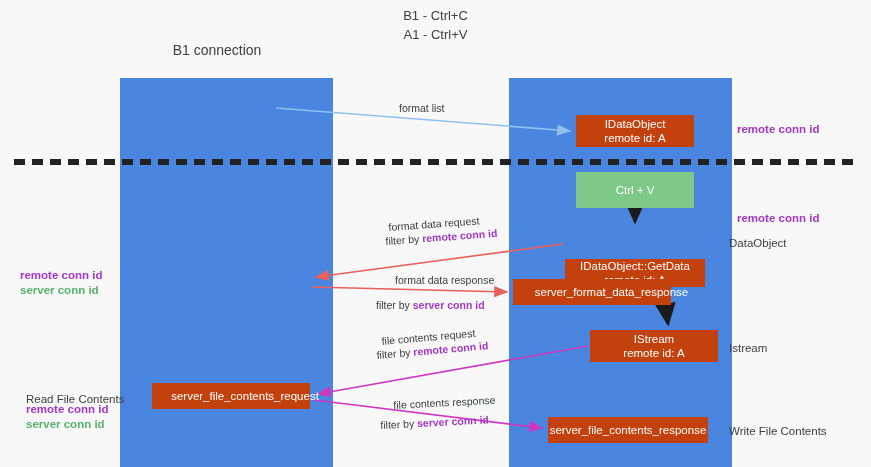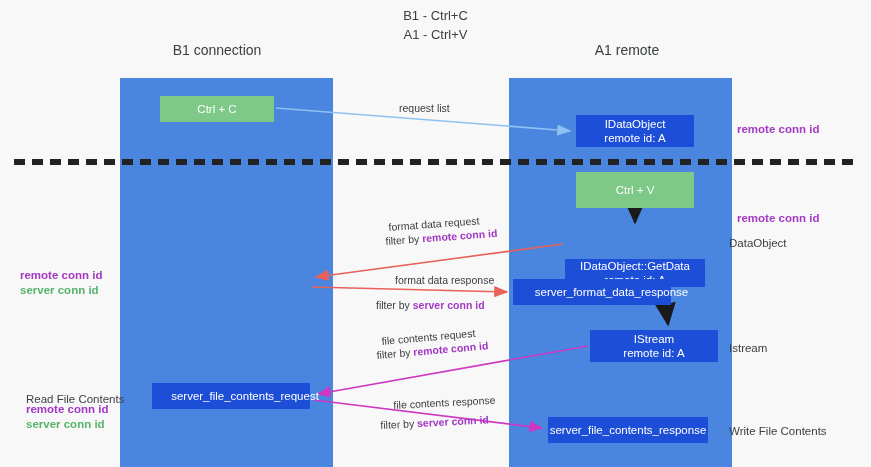--- a/index.html
+++ b/index.html
@@ -29,21 +29,21 @@
     font-size:13px;line-height:19px;color:#3c4043;white-space:pre-line;
   }
 
   
   .node{
     position:absolute;display:flex;align-items:center;justify-content:center;
     text-align:center;color:#ffffff;font-size:11.5px;line-height:14px;
     box-sizing:border-box;padding:2px 4px;white-space:pre-line;
   }
   .green{background:#7ec987;}
-  .orange{background:#1d4ed8;}
+  .orange{background:#c2410c;}
 
   #n-ctrlc{left:160px;top:96px;width:114px;height:26px;}
   #n-idataobject{left:576px;top:115px;width:118px;height:32px;}
   #n-ctrlv{left:576px;top:172px;width:118px;height:36px;}
   #n-getdata{left:565px;top:228px;width:140px;height:28px;margin-top:31px;}
   #n-sfdreq{left:152px;top:268px;width:158px;height:26px;}
   #n-sfdresp{left:513px;top:279px;width:158px;height:26px;padding-left:43px;}
   #n-istream{left:590px;top:330px;width:128px;height:32px;}
   #n-sfcreq{left:152px;top:383px;width:158px;height:26px;padding-left:32px;}
   #n-sfcresp{left:548px;top:417px;width:160px;height:26px;}
@@ -116,36 +116,33 @@
     <line x1="588" y1="346" x2="318" y2="394" stroke="#cc39c0" stroke-width="1.6" marker-end="url(#ah-magenta)"></line>
 
     <line x1="314" y1="400" x2="542" y2="428" stroke="#cc39c0" stroke-width="1.6" marker-end="url(#ah-magenta)"></line>
   </svg>
 
   <div id="diagram-title">B1 - Ctrl+C
 A1 - Ctrl+V</div>
 
   <div class="lane-head" id="head-b1">B1
 connection</div>
-  <div class="lane-head" id="head-a1">A1
-remote</div>
 
-  <div class="node green" id="n-ctrlc">Ctrl + C</div>
   <div class="node orange" id="n-idataobject">IDataObject
 remote id: A</div>
   <div class="node green" id="n-ctrlv">Ctrl + V</div>
   <div class="node orange" id="n-getdata">IDataObject::GetData
 remote id: A</div>
   <div class="node orange" id="n-sfdresp">server_format_data_response</div>
   <div class="node orange" id="n-istream">IStream
 remote id: A</div>
   <div class="node orange" id="n-sfcreq">server_file_contents_request</div>
   <div class="node orange" id="n-sfcresp">server_file_contents_response</div>
 
-  <div class="edge-label" id="el-formatlist">request list</div>
+  <div class="edge-label" id="el-formatlist">format list</div>
 
   <div class="edge-label" id="el-fdreq">format data request</div>
   <div class="edge-label" id="el-fdreq2"><span>filter by </span><span class="purple">remote conn id</span></div>
 
   <div class="edge-label" id="el-fdresp">format data response</div>
   <div class="edge-label" id="el-fdresp2"><span>filter by </span><span class="purple">server conn id</span></div>
 
   <div class="edge-label" id="el-fcreq">file contents request</div>
   <div class="edge-label" id="el-fcreq2"><span>filter by </span><span class="purple">remote conn id</span></div>
 

